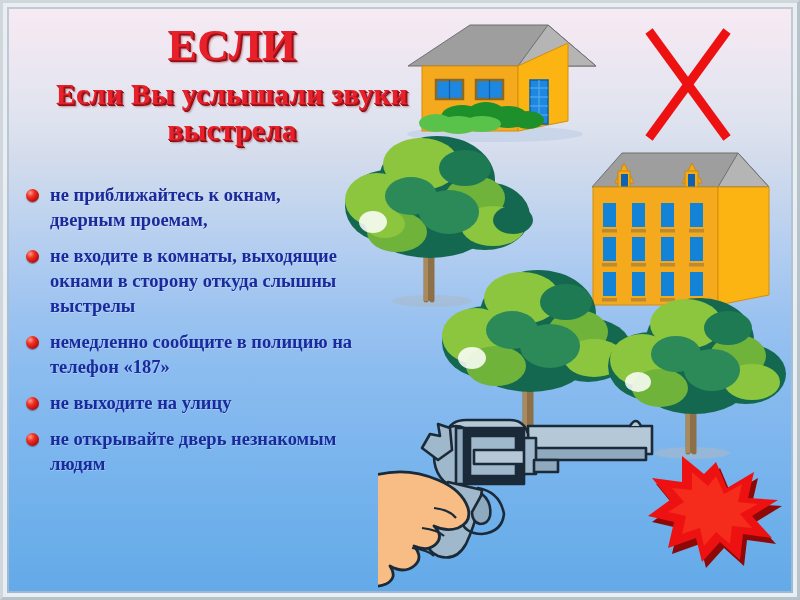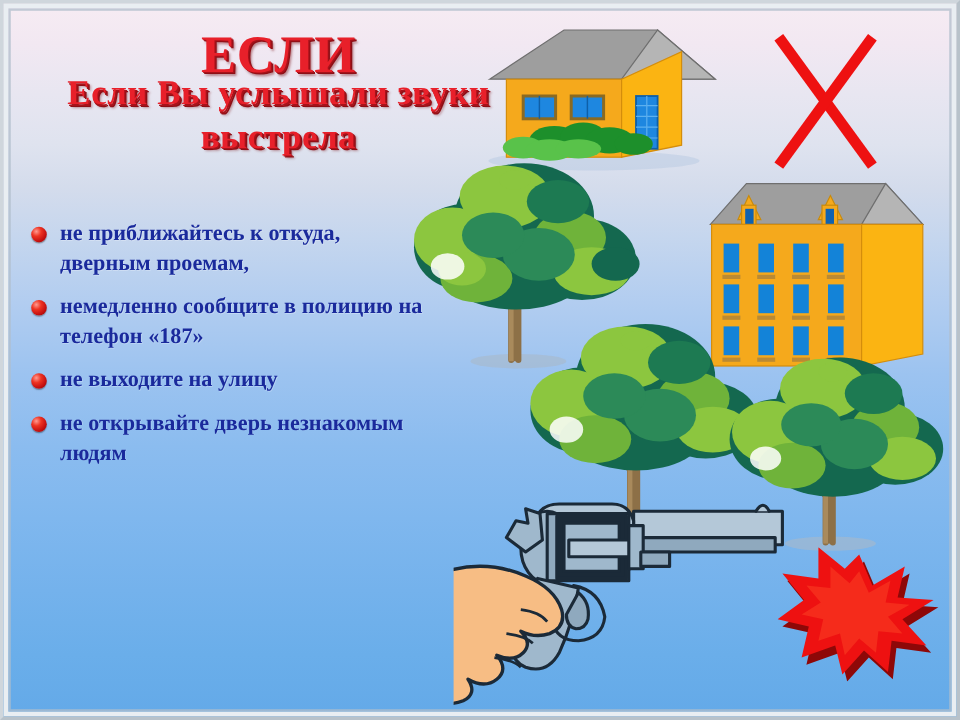--- a/index.html
+++ b/index.html
@@ -70,21 +70,21 @@
   #title-main {
     left: 0; width: 410px; top: 22px;
     font-size: 44px;
     line-height: 48px;
     text-shadow:
       1px 1px 0 #a8121a,
       2px 2px 0 #8d0f16,
       3px 3px 2px rgba(120,15,20,0.45);
   }
   #title-sub {
-    left: 0; width: 410px; top: 60px;
+    left: 0; width: 410px; top: 76px;
     font-size: 29px;
     line-height: 36px;
     white-space: normal;
     text-shadow:
       1px 1px 0 #a8121a,
       2px 2px 0 #8d0f16,
       3px 3px 2px rgba(120,15,20,0.4);
   }
 
   
@@ -339,21 +339,25 @@
       <path d="M34,150 q16,2 22,8" fill="none" stroke-width="2.2"></path>
     </g>
   </svg>
 
   <div id="title-main">ЕСЛИ</div>
   <div id="title-sub">Если Вы услышали звуки выстрела</div>
 
   <div id="bullets">
     <div class="bullet-row">
       <span class="bullet-dot"></span>
-      <span class="bullet-text">не приближайтесь к откуда, дверным проемам,</span>
+      <span class="bullet-text">не приближайтесь к окнам, дверным проемам,</span>
+    </div>
+    <div class="bullet-row">
+      <span class="bullet-dot"></span>
+      <span class="bullet-text">не входите в комнаты, выходящие окнами в сторону откуда слышны выстрелы</span>
     </div>
     <div class="bullet-row">
       <span class="bullet-dot"></span>
       <span class="bullet-text">немедленно сообщите в полицию  на телефон «187»</span>
     </div>
     <div class="bullet-row">
       <span class="bullet-dot"></span>
       <span class="bullet-text">не выходите на улицу</span>
     </div>
     <div class="bullet-row">

